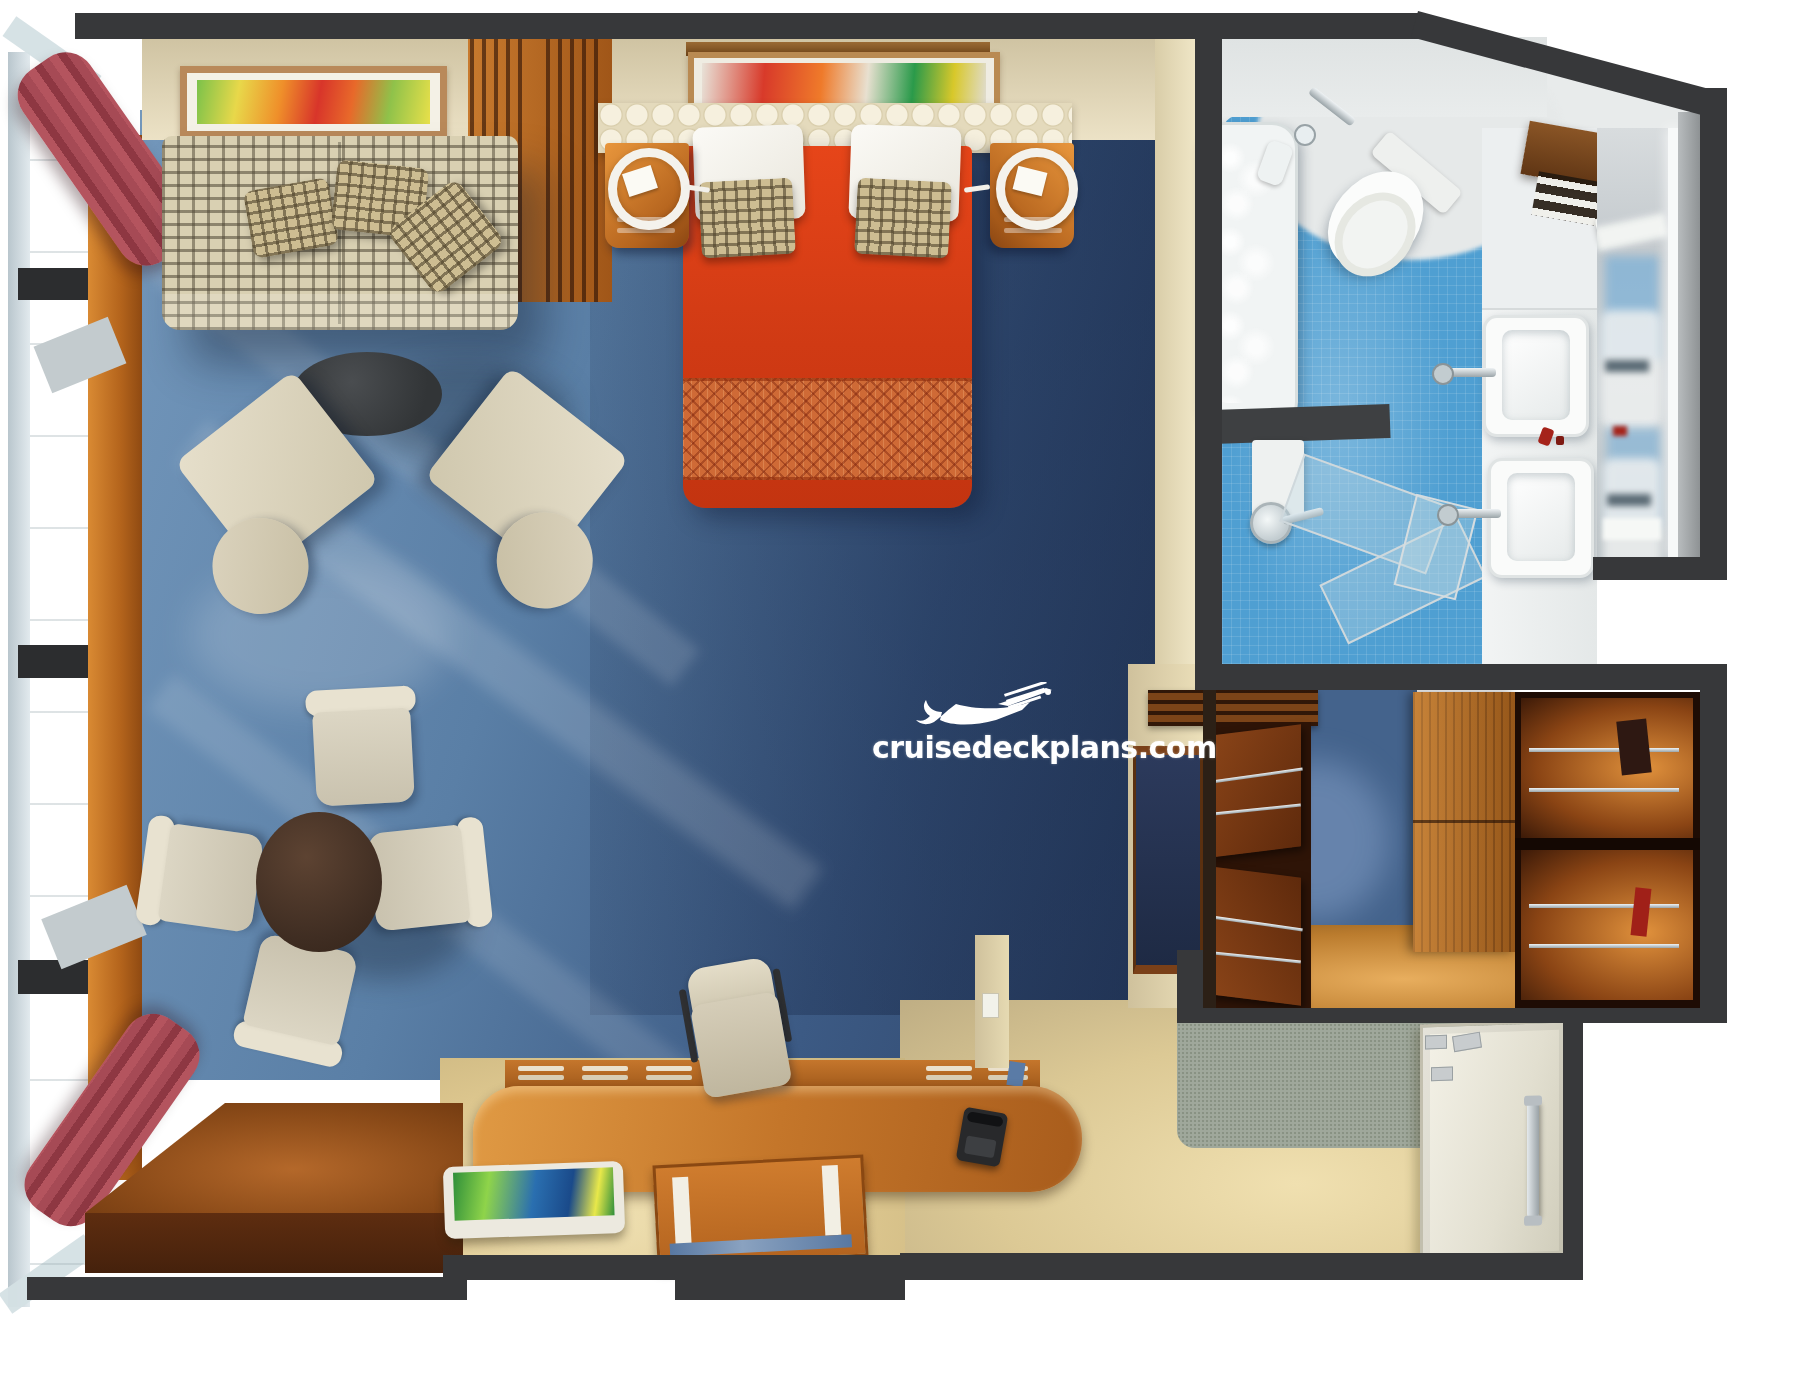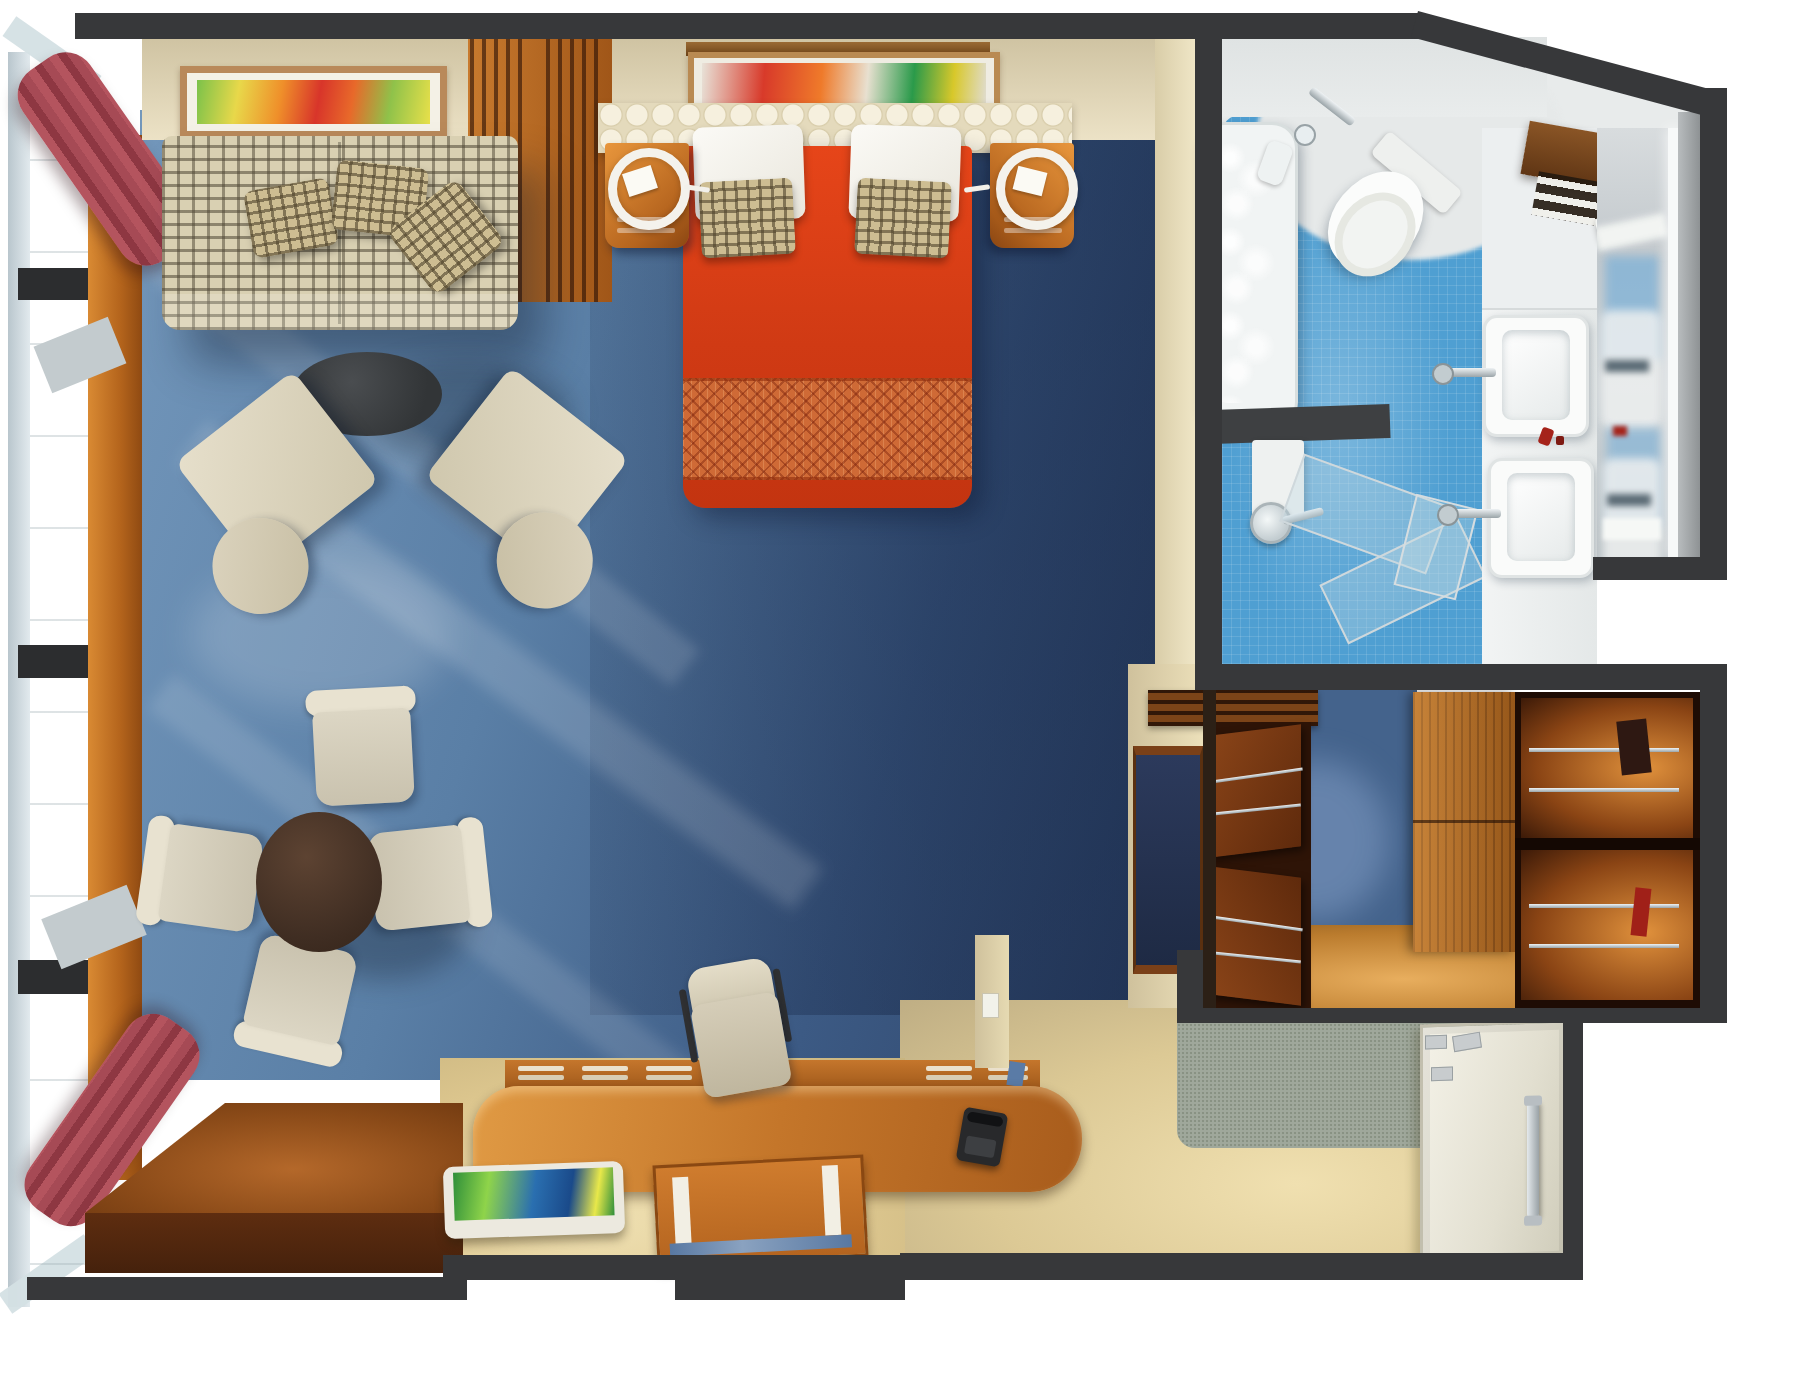--- a/index.html
+++ b/index.html
@@ -348,14 +348,25 @@
   <div class="wall" style="left:1177px;top:1008px;width:550px;height:15px;"></div>
   <div class="wall" style="left:1563px;top:1023px;width:20px;height:257px;"></div>
   <div class="wall" style="left:900px;top:1253px;width:683px;height:27px;"></div>
   <div class="wall" style="left:443px;top:1255px;width:462px;height:25px;"></div>
   <div class="wall" style="left:675px;top:1278px;width:230px;height:22px;"></div>
   <div class="wall" style="left:27px;top:1277px;width:440px;height:23px;"></div>
   <div class="wall" style="left:1195px;top:37px;width:27px;height:627px;"></div>
   <div class="wall" style="left:1203px;top:690px;width:13px;height:318px;background:#2c2016;"></div>
   <div class="wall" style="left:1177px;top:950px;width:26px;height:73px;"></div>
 
+  <div class="a" style="left:872px;top:682px;width:230px;height:84px;">
+    <svg width="150" height="50" viewBox="0 0 150 50" style="position:absolute;left:40px;top:0;">
+      <path d="M22,40 C14,44 8,42 4,38 C10,40 14,38 18,34 C12,30 10,24 14,18 C16,26 22,30 30,30 L28,38 C40,44 62,44 84,38 L110,28 L118,20 C96,28 64,28 44,22 C38,26 30,34 22,40 Z" fill="#ffffff"></path>
+      <path d="M86,22 L134,6 L140,8 L96,24 Z" fill="#ffffff"></path>
+      <rect x="92" y="12" width="44" height="3" fill="#ffffff" transform="rotate(-18 92 12)"></rect>
+      <rect x="94" y="18" width="40" height="3" fill="#ffffff" transform="rotate(-18 94 18)"></rect>
+      <rect x="96" y="24" width="34" height="3" fill="#ffffff" transform="rotate(-18 96 24)"></rect>
+      <circle cx="136" cy="10" r="3" fill="#ffffff"></circle>
+    </svg>
+    <div class="wm-text" style="position:absolute;left:0;top:48px;width:230px;">cruisedeckplans.com</div>
+  </div>
 
 </div>
 
 </body></html>

